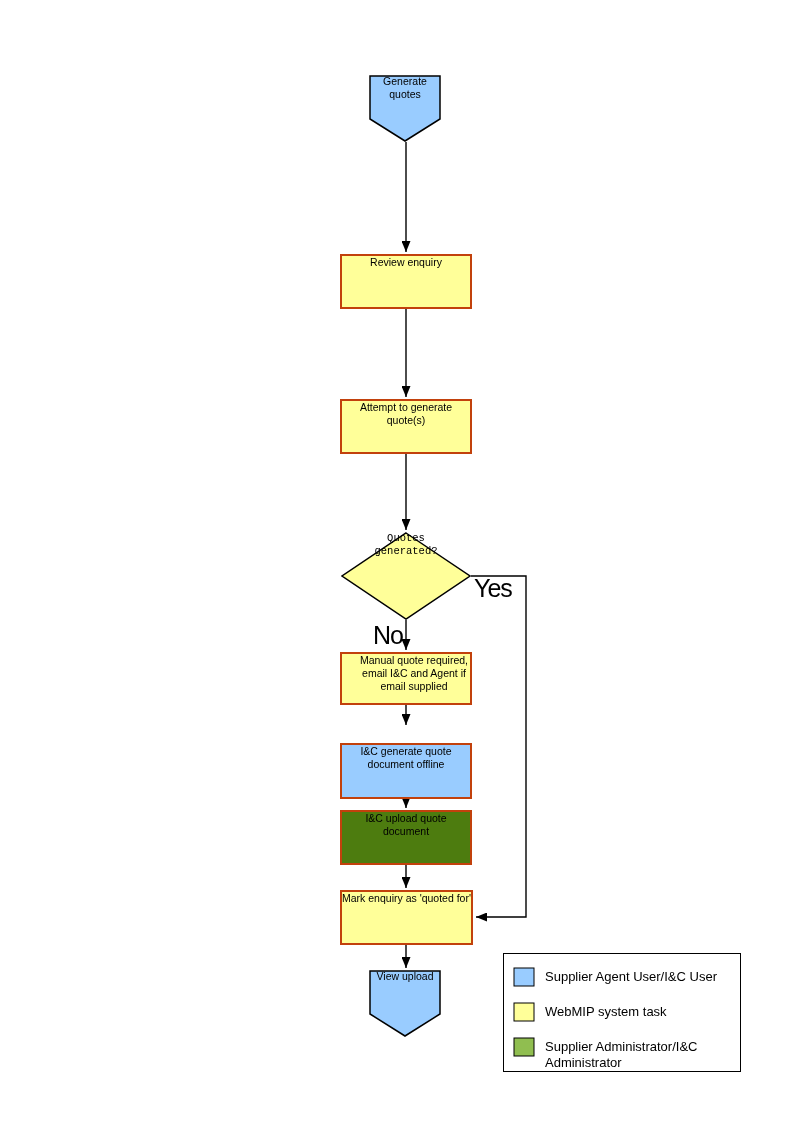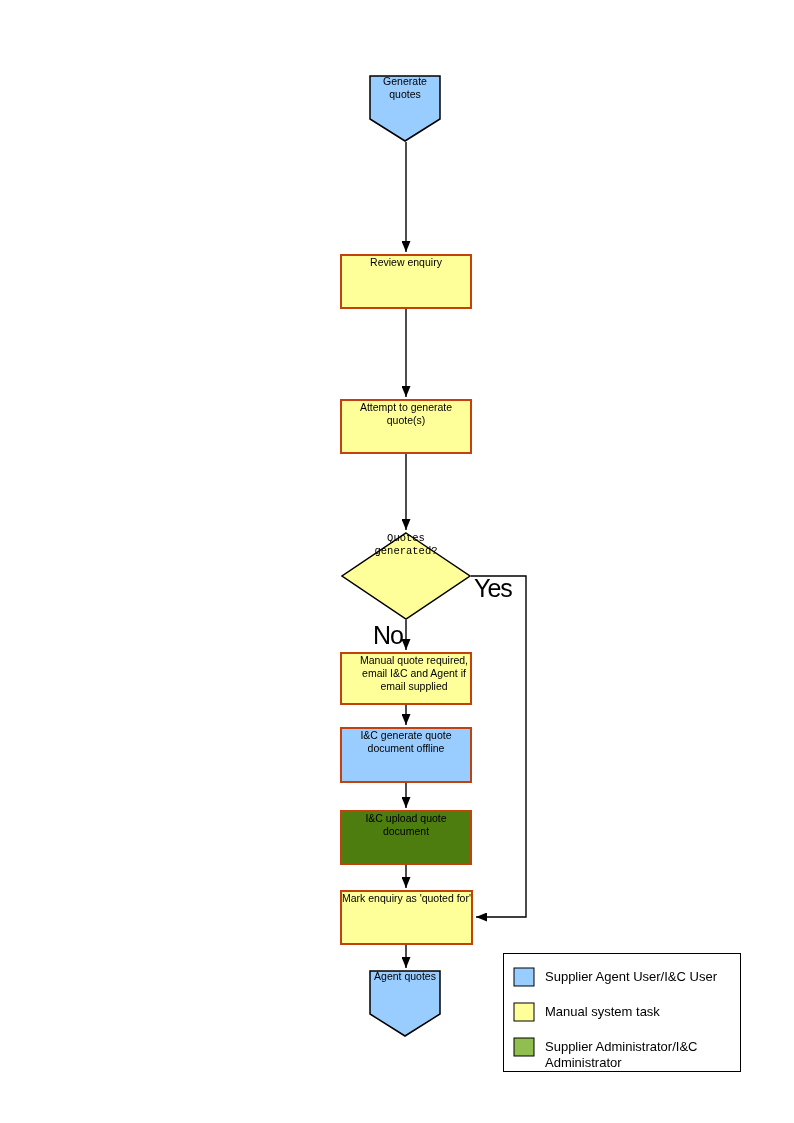--- a/index.html
+++ b/index.html
@@ -124,57 +124,57 @@
     <div class="nlabel" style="width:70px;font-family:Liberation Mono, monospace;">Quotes generated?</div>
   </div>
 
   <div class="edge-label" style="left:474px;top:576px;">Yes</div>
   <div class="edge-label" style="left:373px;top:623px;">No</div>
 
   <div class="node rect" style="left: 340px; top: 652px; width: 132px; height: 53px; background-color: rgb(255, 255, 153); padding-left: 16px;">
     <div class="nlabel" style="width:126px;">Manual quote required, email I&amp;C and Agent if email supplied</div>
   </div>
 
-  <div class="node rect" style="left: 340px; top: 727px; width: 132px; height: 56px; background-color: rgb(153, 204, 255);">
+  <div class="node rect" style="left: 340px; top: 743px; width: 132px; height: 56px; background-color: rgb(153, 204, 255);">
     <div class="nlabel" style="width:110px;">I&amp;C generate quote document offline</div>
   </div>
 
   <div class="node rect" style="left: 340px; top: 810px; width: 132px; height: 55px; background-color: #4d7c0f;">
     <div class="nlabel" style="width:108px;">I&amp;C upload quote document</div>
   </div>
 
   <div class="node rect" style="left: 340px; top: 890px; width: 133px; height: 55px; background-color: rgb(255, 255, 153);">
     <div class="nlabel nowrap">Mark enquiry as 'quoted for'</div>
   </div>
 
   <div class="node shaped" style="left:369px;top:970px;width:72px;height:67px;">
     <svg class="shape-svg" width="72" height="67" viewBox="0 0 72 67">
       <polygon points="1,1 71,1 71,44 36,66 1,44" stroke="#000000" stroke-width="1.5" fill="#99CCFF"></polygon>
     </svg>
-    <div class="nlabel pent-label" style="width:68px;">Agent quotes</div>
+    <div class="nlabel pent-label" style="width:68px;">View upload</div>
   </div>
 
   <div class="legend" style="left:503px;top:953px;width:238px;height:119px;">
 
     <div class="legend-row" style="top:13px;">
       <svg width="22" height="20">
         <rect x="1" y="1" width="20" height="18" stroke="#000000" fill="#99CCFF"></rect>
       </svg>
       <div class="legend-label">
         <div>Supplier Agent User/I&amp;C User</div>
         <div></div>
       </div>
     </div>
 
     <div class="legend-row" style="top:48px;">
       <svg width="22" height="20">
         <rect x="1" y="1" width="20" height="18" stroke="#000000" fill="#FFFF99"></rect>
       </svg>
       <div class="legend-label">
-        <div>Manual system task</div>
+        <div>WebMIP system task</div>
         <div></div>
       </div>
     </div>
 
     <div class="legend-row" style="top:83px;">
       <svg width="22" height="20">
         <rect x="1" y="1" width="20" height="18" stroke="#000000" fill="#90BE50"></rect>
       </svg>
       <div class="legend-label">
         <div>Supplier Administrator/I&amp;C</div>

